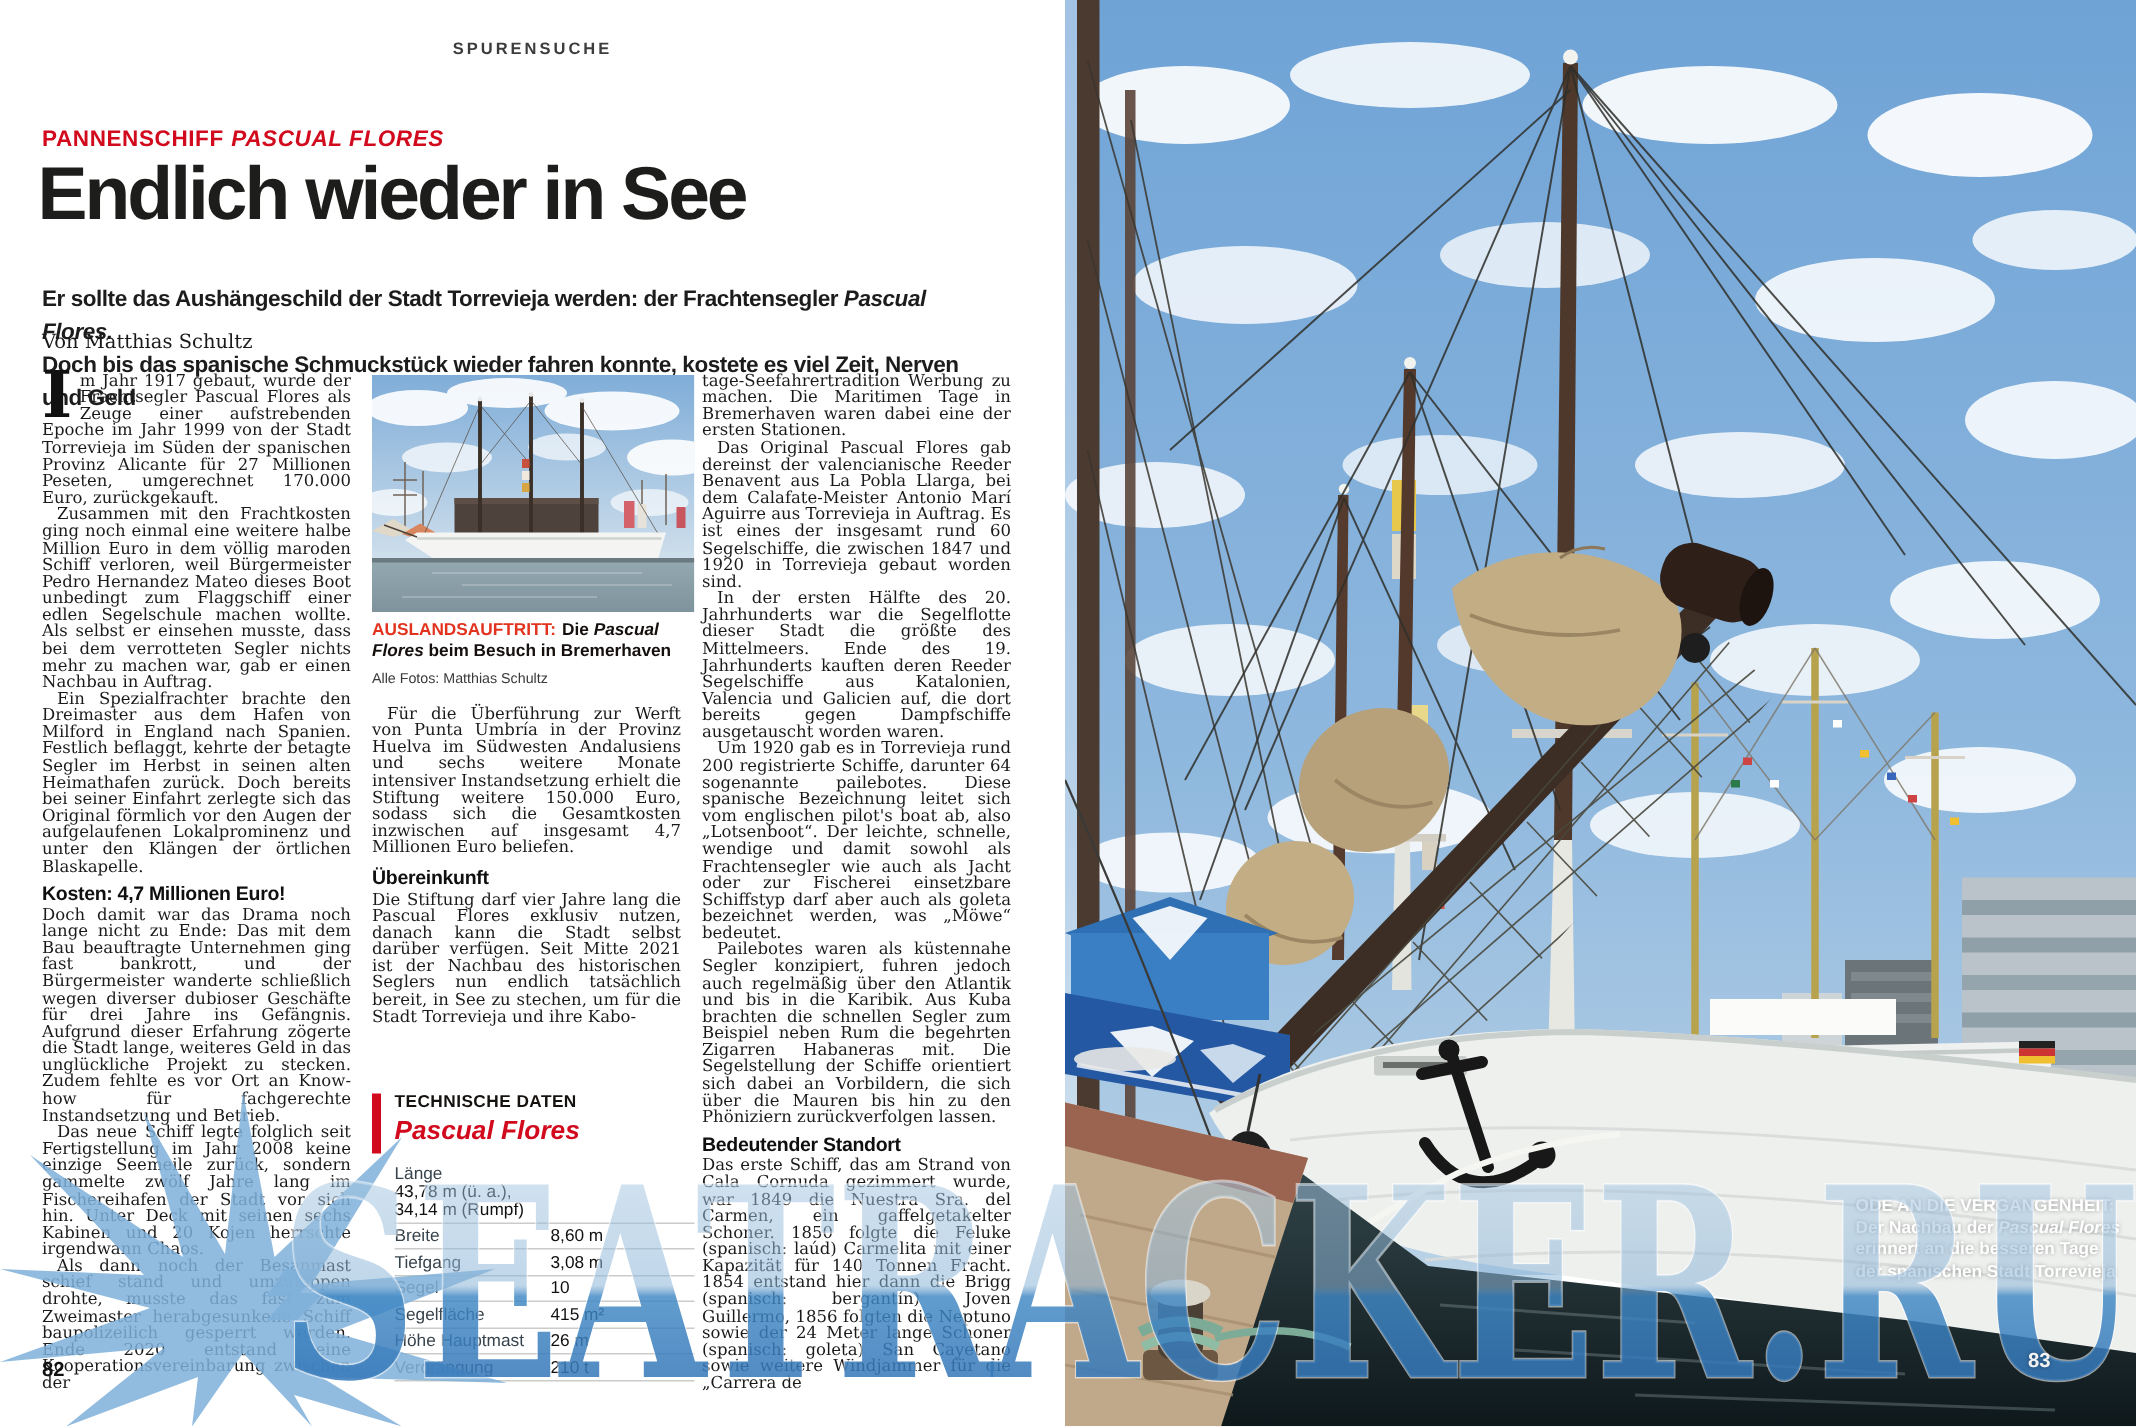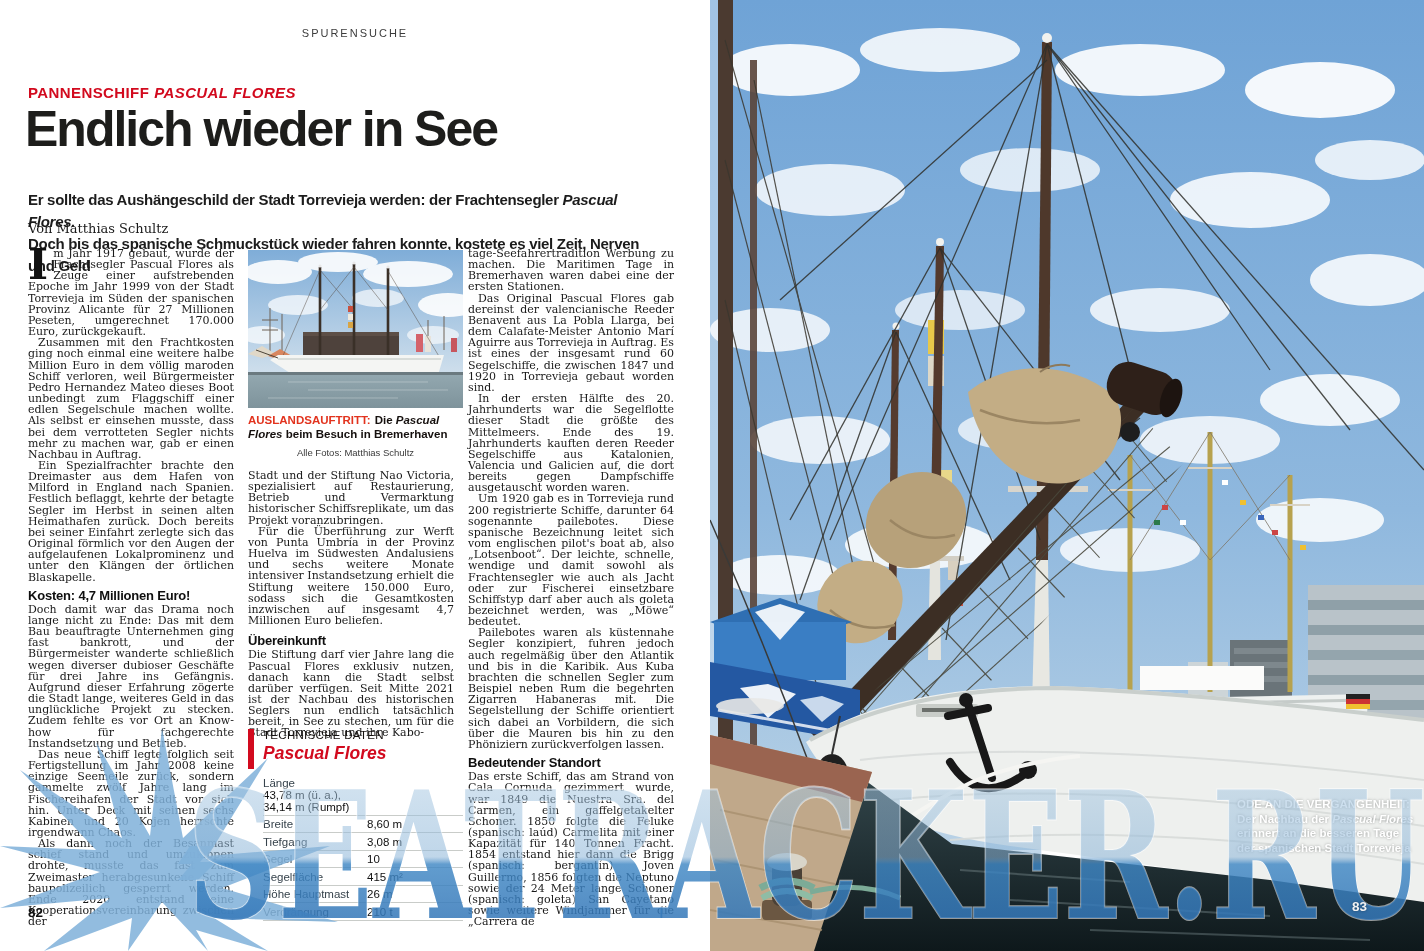--- a/index.html
+++ b/index.html
@@ -1,20 +1,20 @@
 <!DOCTYPE html>
 <html><head>
 <meta charset="utf-8">
 <style>
   html,body{margin:0;padding:0;background:#ffffff;}
   #spread{position:relative;width:1424px;height:951px;background:#ffffff;overflow:hidden;
           font-family:"Liberation Sans",sans-serif;}
   .abs{position:absolute;}
   
-  .section-header{left:0;top:27px;width:710px;text-align:center;font-size:11px;font-weight:400;
+  .section-header{left:0;top:27px;width:710px;text-align:center;font-size:11px;font-weight:700;
                   letter-spacing:2px;color:#3c3c3c;}
   .kicker{left:28px;top:84px;font-size:15px;font-weight:700;letter-spacing:.4px;color:#d20a1e;}
   .kicker .it{font-style:italic;margin-left:5px;}
   .headline{left:25px;top:100px;width:660px;font-size:50px;font-weight:800;letter-spacing:-2px;
             color:#1d1d1b;}
   .standfirst{left:28px;top:176px;width:640px;font-size:15px;font-weight:700;color:#1c1c1c;
               letter-spacing:-.3px;line-height:22px;margin-top:13px;}
   .standfirst .it{font-style:italic;}
   .byline{left:28px;top:221px;font-family:"DejaVu Serif",serif;font-size:13px;color:#1a1a1a;}
   .col{width:206px;top:248px;font-family:"DejaVu Serif",serif;font-size:11px;line-height:11.15px;
@@ -24,25 +24,25 @@
   .subhead{font-family:"Liberation Sans",sans-serif;font-weight:700;font-size:13px;
            letter-spacing:-.2px;color:#0f0f0f;margin:7px 0 3px;}
   .dropcap{float:left;font-family:"DejaVu Serif",serif;font-weight:700;font-size:43px;
            line-height:33px;padding-right:5px;color:#111;}
   
   .midphoto{left:248px;top:250px;width:215px;height:158px;overflow:hidden;}
   .caption2{left:248px;top:413px;width:215px;font-size:11.5px;font-weight:700;line-height:14px;
             color:#15100e;}
   .caption2 .lead{color:#e2331e;margin-right:4px;}
   .caption2 .it{font-style:italic;}
-  .credit{left:248px;top:447px;width:215px;text-align:center;font-size:9.5px;color:#3a3a3a;}
+  .credit{left:248px;top:447px;width:215px;text-align:left;font-size:9.5px;color:#3a3a3a;}
   
   .tech{left:248px;top:727px;width:215px;}
   .tech .bar{position:absolute;left:0;top:2px;width:6px;height:40px;background:#d20a1e;}
-  .tech .t-title{position:absolute;left:15px;top:2px;font-size:11.5px;font-weight:400;
+  .tech .t-title{position:absolute;left:15px;top:2px;font-size:11.5px;font-weight:700;
                  letter-spacing:.3px;color:#15110f;}
   .tech .t-ship{position:absolute;left:15px;top:16px;font-size:17.5px;font-weight:700;
                 font-style:italic;color:#d20a1e;}
   .t-table{position:absolute;left:15px;top:47px;width:200px;font-size:11.5px;color:#15110f;}
   .t-row{display:flex;border-bottom:1px solid #c9ccc9;padding:2.5px 0 2px;}
   .t-row:first-child{border-top:none;flex-direction:column;}
   .t-label{width:104px;color:#37434c;font-weight:400;}
   .t-value{flex:1;white-space:pre-line;color:#101010;}
   .pagenum-left{left:28px;top:905px;font-size:13.5px;font-weight:700;color:#111;z-index:60;}
   
@@ -169,21 +169,20 @@
       </g>
     </svg>
   </div>
 
   <div class="abs caption2">
     <span class="lead">AUSLANDSAUFTRITT:</span><span>Die </span><span class="it">Pascual Flores</span><span> beim Besuch in Bremerhaven</span>
   </div>
   <div class="abs credit">Alle Fotos: Matthias Schultz</div>
 
   <div class="abs col" style="left:248px;top:470px;">
-    <p>Stadt und der Stiftung Nao Victoria, spezialisiert auf Restaurierung, Betrieb und Vermarktung historischer Schiffsreplikate, um das Projekt voranzubringen.</p>
     <p class="ind">Für die Überführung zur Werft von Punta Umbría in der Provinz Huelva im Südwesten Andalusiens und sechs weitere Monate intensiver Instandsetzung erhielt die Stiftung weitere 150.000 Euro, sodass sich die Gesamtkosten inzwischen auf insgesamt 4,7 Millionen Euro beliefen.</p>
     <div class="subhead" style="margin-top:9px;">Übereinkunft</div>
     <p>Die Stiftung darf vier Jahre lang die Pascual Flores exklusiv nutzen, danach kann die Stadt selbst darüber verfügen. Seit Mitte 2021 ist der Nachbau des historischen Seglers nun endlich tatsächlich bereit, in See zu stechen, um für die Stadt Torrevieja und ihre Kabo-</p>
   </div>
 
   <div class="abs tech" style="height:190px;">
     <div class="bar"></div>
     <div class="t-title">TECHNISCHE DATEN</div>
     <div class="t-ship">Pascual Flores</div>
     <div class="t-table">

